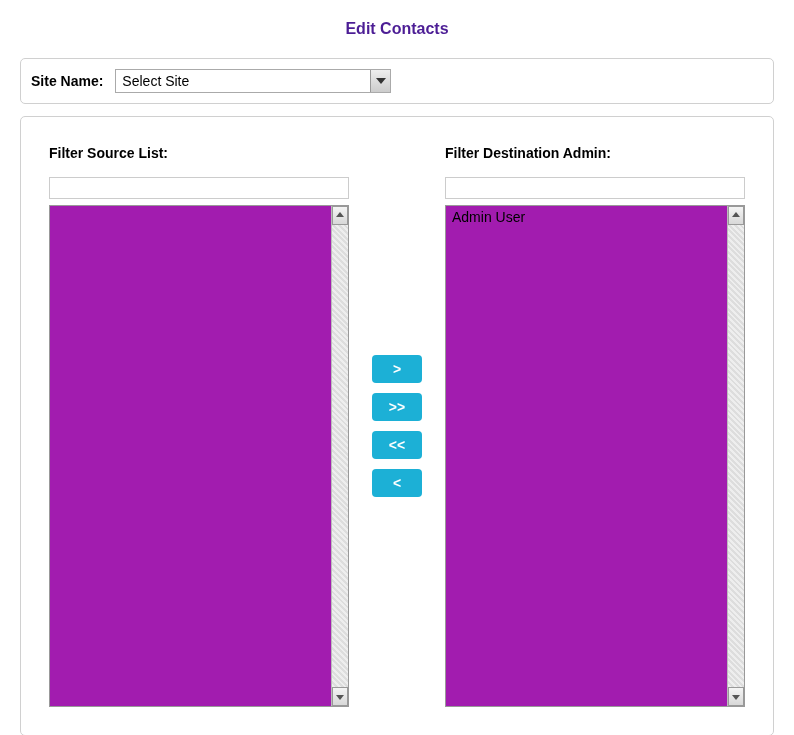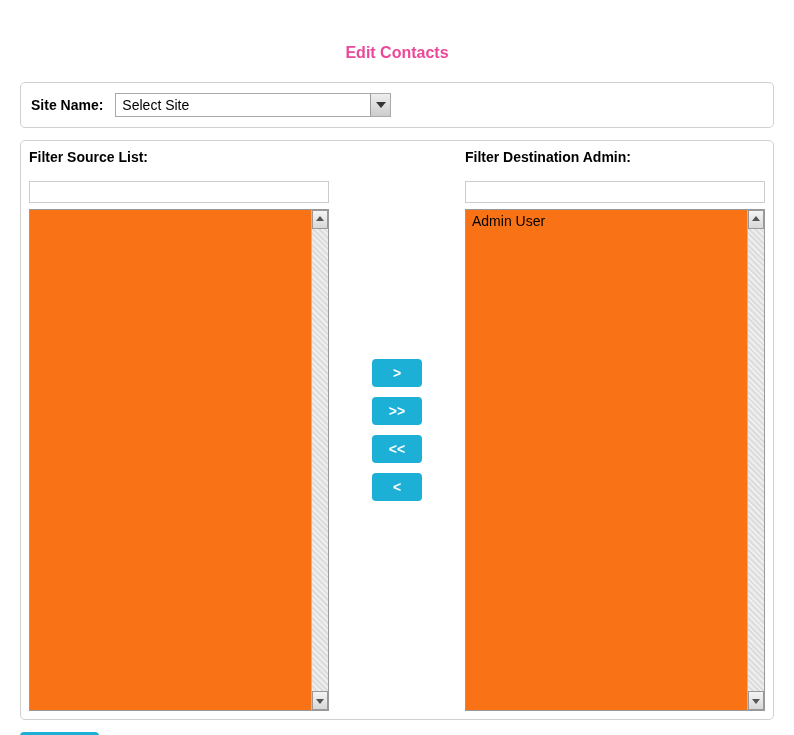--- a/index.html
+++ b/index.html
@@ -4,26 +4,25 @@
   <style>
     * { box-sizing: border-box; margin: 0; padding: 0; }
     body {
       font-family: Arial, Helvetica, sans-serif;
       background: #fff;
       width: 794px;
       height: 735px;
       padding: 20px;
     }
     .page-title {
-      color: #ec4899;
+      color: #4c1d95;
       font-weight: bold;
       font-size: 16px;
       text-align: center;
       margin-bottom: 20px;
-      margin-top: 24px;
     }
     .site-row {
       border: 1px solid #d0d0d0;
       border-radius: 5px;
       padding: 10px 10px;
       display: flex;
       align-items: center;
       gap: 12px;
       margin-bottom: 12px;
     }
@@ -62,21 +61,21 @@
     .site-select .dropdown-btn::after {
       content: "";
       width: 0; height: 0;
       border-left: 5px solid transparent;
       border-right: 5px solid transparent;
       border-top: 6px solid #333;
     }
     .lists-panel {
       border: 1px solid #d0d0d0;
       border-radius: 5px;
-      padding: 8px;
+      padding: 28px;
       display: flex;
       gap: 0;
       align-items: flex-start;
       position: relative;
     }
     .list-col {
       width: 300px;
       display: flex;
       flex-direction: column;
     }
@@ -93,21 +92,21 @@
       height: 22px;
       padding: 2px 4px;
       font-size: 13px;
       margin-bottom: 6px;
       width: 100%;
     }
     .listbox-wrap {
       position: relative;
       border: 1px solid #999;
       height: 502px;
-      background: #f97316;
+      background: #a21caf;
       overflow: hidden;
     }
     .listbox-wrap .sb {
       position: absolute;
       right: 0; top: 0; bottom: 0;
       width: 17px;
       background: repeating-linear-gradient(45deg, #ddd 0 2px, #eee 2px 4px);
       border-left: 1px solid #bbb;
     }
     .listbox-wrap .sb::before,

